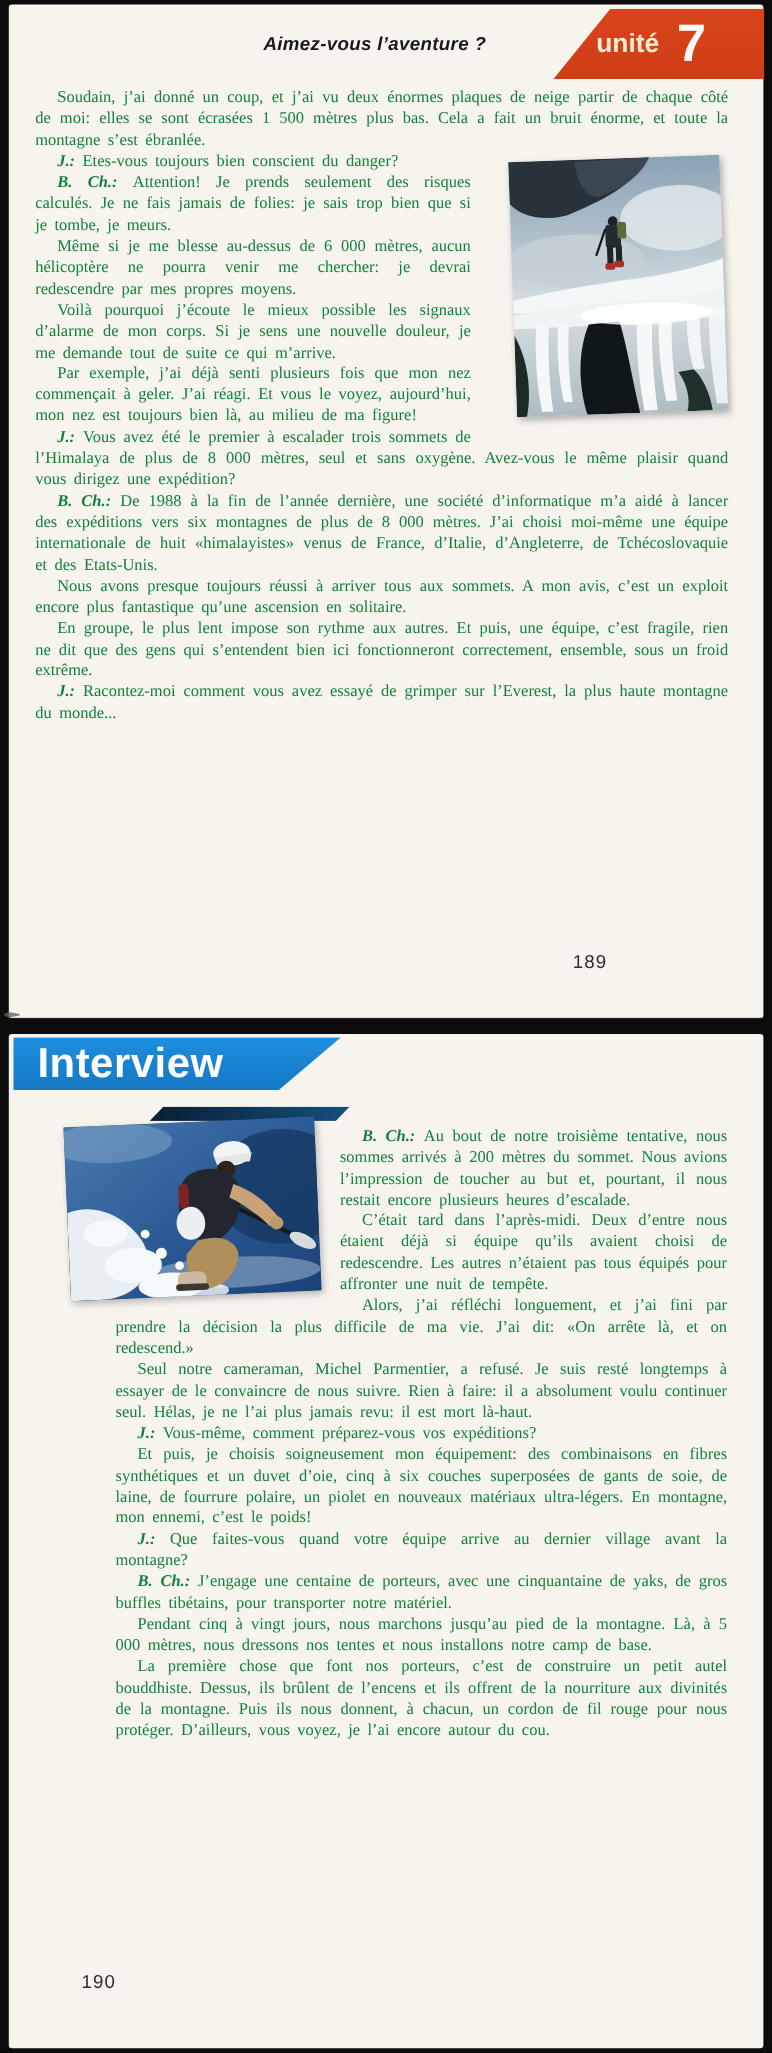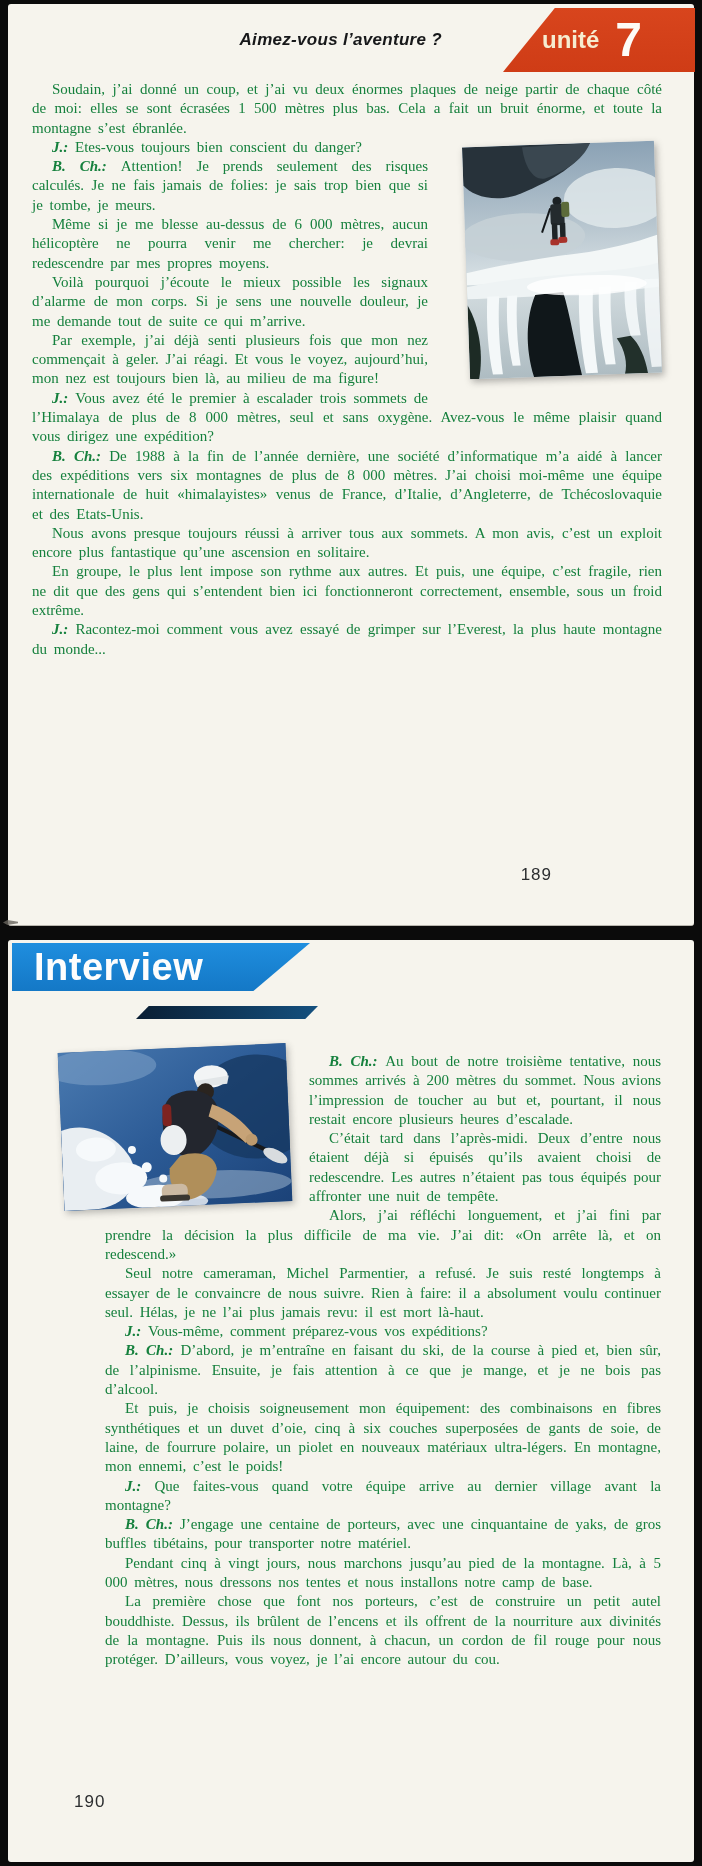--- a/index.html
+++ b/index.html
@@ -16,21 +16,21 @@
               background:linear-gradient(180deg,#d8451d,#cf3c16);
               clip-path:polygon(27% 0,100% 0,100% 100%,0 100%);
               display:flex;align-items:center;justify-content:center;padding-right:14px;box-sizing:border-box;}
   .unit-label{font-size:24px;font-weight:bold;color:#f6ecd0;margin-right:16px;}
   .unit-number{font-size:48px;font-weight:bold;color:#fdfbf6;line-height:1;}
 
   
   .text{position:absolute;font-size:15px;line-height:19.3px;color:#15803d;text-align:justify;
         word-spacing:3px;font-family:Liberation Serif, serif;}
   .text1{left:24px;top:76px;width:630px;}
-  .text2{left:97px;top:84px;width:556px;margin-top:28px;}
+  .text2{left:97px;top:84px;width:556px;}
   .para{margin:0;text-indent:20px;}
   .speaker{font-weight:bold;font-style:italic;}
 
   
   .photo1-wrap{float:right;width:224px;height:246px;margin:2px 0 4px 10px;}
   .photo1{width:192px;height:232px;margin-left:28px;margin-top:4px;transform:rotate(-2deg);
           box-shadow:2px 3px 7px rgba(40,40,40,.35);background:#cfd8dd;overflow:hidden;}
   .photo2-wrap{float:left;width:196px;height:152px;margin:0 8px 4px 0;}
   .photo2{width:228px;height:158px;margin-left:-44px;margin-top:-4px;transform:rotate(-2.5deg);
           box-shadow:2px 3px 7px rgba(40,40,40,.3);background:#2a5a94;overflow:hidden;}
@@ -178,25 +178,24 @@
               <circle cx="190" cy="95" r="6" fill="#bd9a6e"></circle>
               <path d="M118,108 C136,103 152,108 154,122 C152,140 139,150 125,152 C111,150 105,135 107,120 Z" fill="#b08f5a"></path>
               <rect x="98" y="136" width="26" height="15" rx="6" fill="#cbb9a2"></rect>
               <rect x="96" y="147" width="30" height="6" rx="3" fill="#3a3630"></rect>
             </g>
           </svg>
         </div>
       </div>
       <div>
           <p class="para"><span class="speaker">B. Ch.: </span>Au bout de notre troisième tentative, nous sommes arrivés à 200 mètres du sommet. Nous avions l’impression de toucher au but et, pourtant, il nous restait encore plusieurs heures d’escalade.</p>
-          <p class="para">C’était tard dans l’après-midi. Deux d’entre nous étaient déjà si épuisés qu’ils avaient choisi de redescendre. Les autres n’étaient pas tous équipés pour affronter une nuit de tempête.</p>
+          <p class="para">C’était tard dans l’après-midi. Deux d’entre nous étaient déjà si équipe qu’ils avaient choisi de redescendre. Les autres n’étaient pas tous équipés pour affronter une nuit de tempête.</p>
           <p class="para">Alors, j’ai réfléchi longuement, et j’ai fini par prendre la décision la plus difficile de ma vie. J’ai dit: «On arrête là, et on redescend.»</p>
           <p class="para">Seul notre cameraman, Michel Parmentier, a refusé. Je suis resté longtemps à essayer de le convaincre de nous suivre. Rien à faire: il a absolument voulu continuer seul. Hélas, je ne l’ai plus jamais revu: il est mort là-haut.</p>
           <p class="para"><span class="speaker">J.: </span>Vous-même, comment préparez-vous vos expéditions?</p>
-          <p class="para"><span class="speaker">B. Ch.: </span>D’abord, je m’entraîne en faisant du ski, de la course à pied et, bien sûr, de l’alpinisme. Ensuite, je fais attention à ce que je mange, et je ne bois pas d’alcool.</p>
           <p class="para">Et puis, je choisis soigneusement mon équipement: des combinaisons en fibres synthétiques et un duvet d’oie, cinq à six couches superposées de gants de soie, de laine, de fourrure polaire, un piolet en nouveaux matériaux ultra-légers. En montagne, mon ennemi, c’est le poids!</p>
           <p class="para"><span class="speaker">J.: </span>Que faites-vous quand votre équipe arrive au dernier village avant la montagne?</p>
           <p class="para"><span class="speaker">B. Ch.: </span>J’engage une centaine de porteurs, avec une cinquantaine de yaks, de gros buffles tibétains, pour transporter notre matériel.</p>
           <p class="para">Pendant cinq à vingt jours, nous marchons jusqu’au pied de la montagne. Là, à 5 000 mètres, nous dressons nos tentes et nous installons notre camp de base.</p>
           <p class="para">La première chose que font nos porteurs, c’est de construire un petit autel bouddhiste. Dessus, ils brûlent de l’encens et ils offrent de la nourriture aux divinités de la montagne. Puis ils nous donnent, à chacun, un cordon de fil rouge pour nous protéger. D’ailleurs, vous voyez, je l’ai encore autour du cou.</p>
         </div>
     </div>
 
     <div class="pageno pageno-2">190</div>
   </div>

